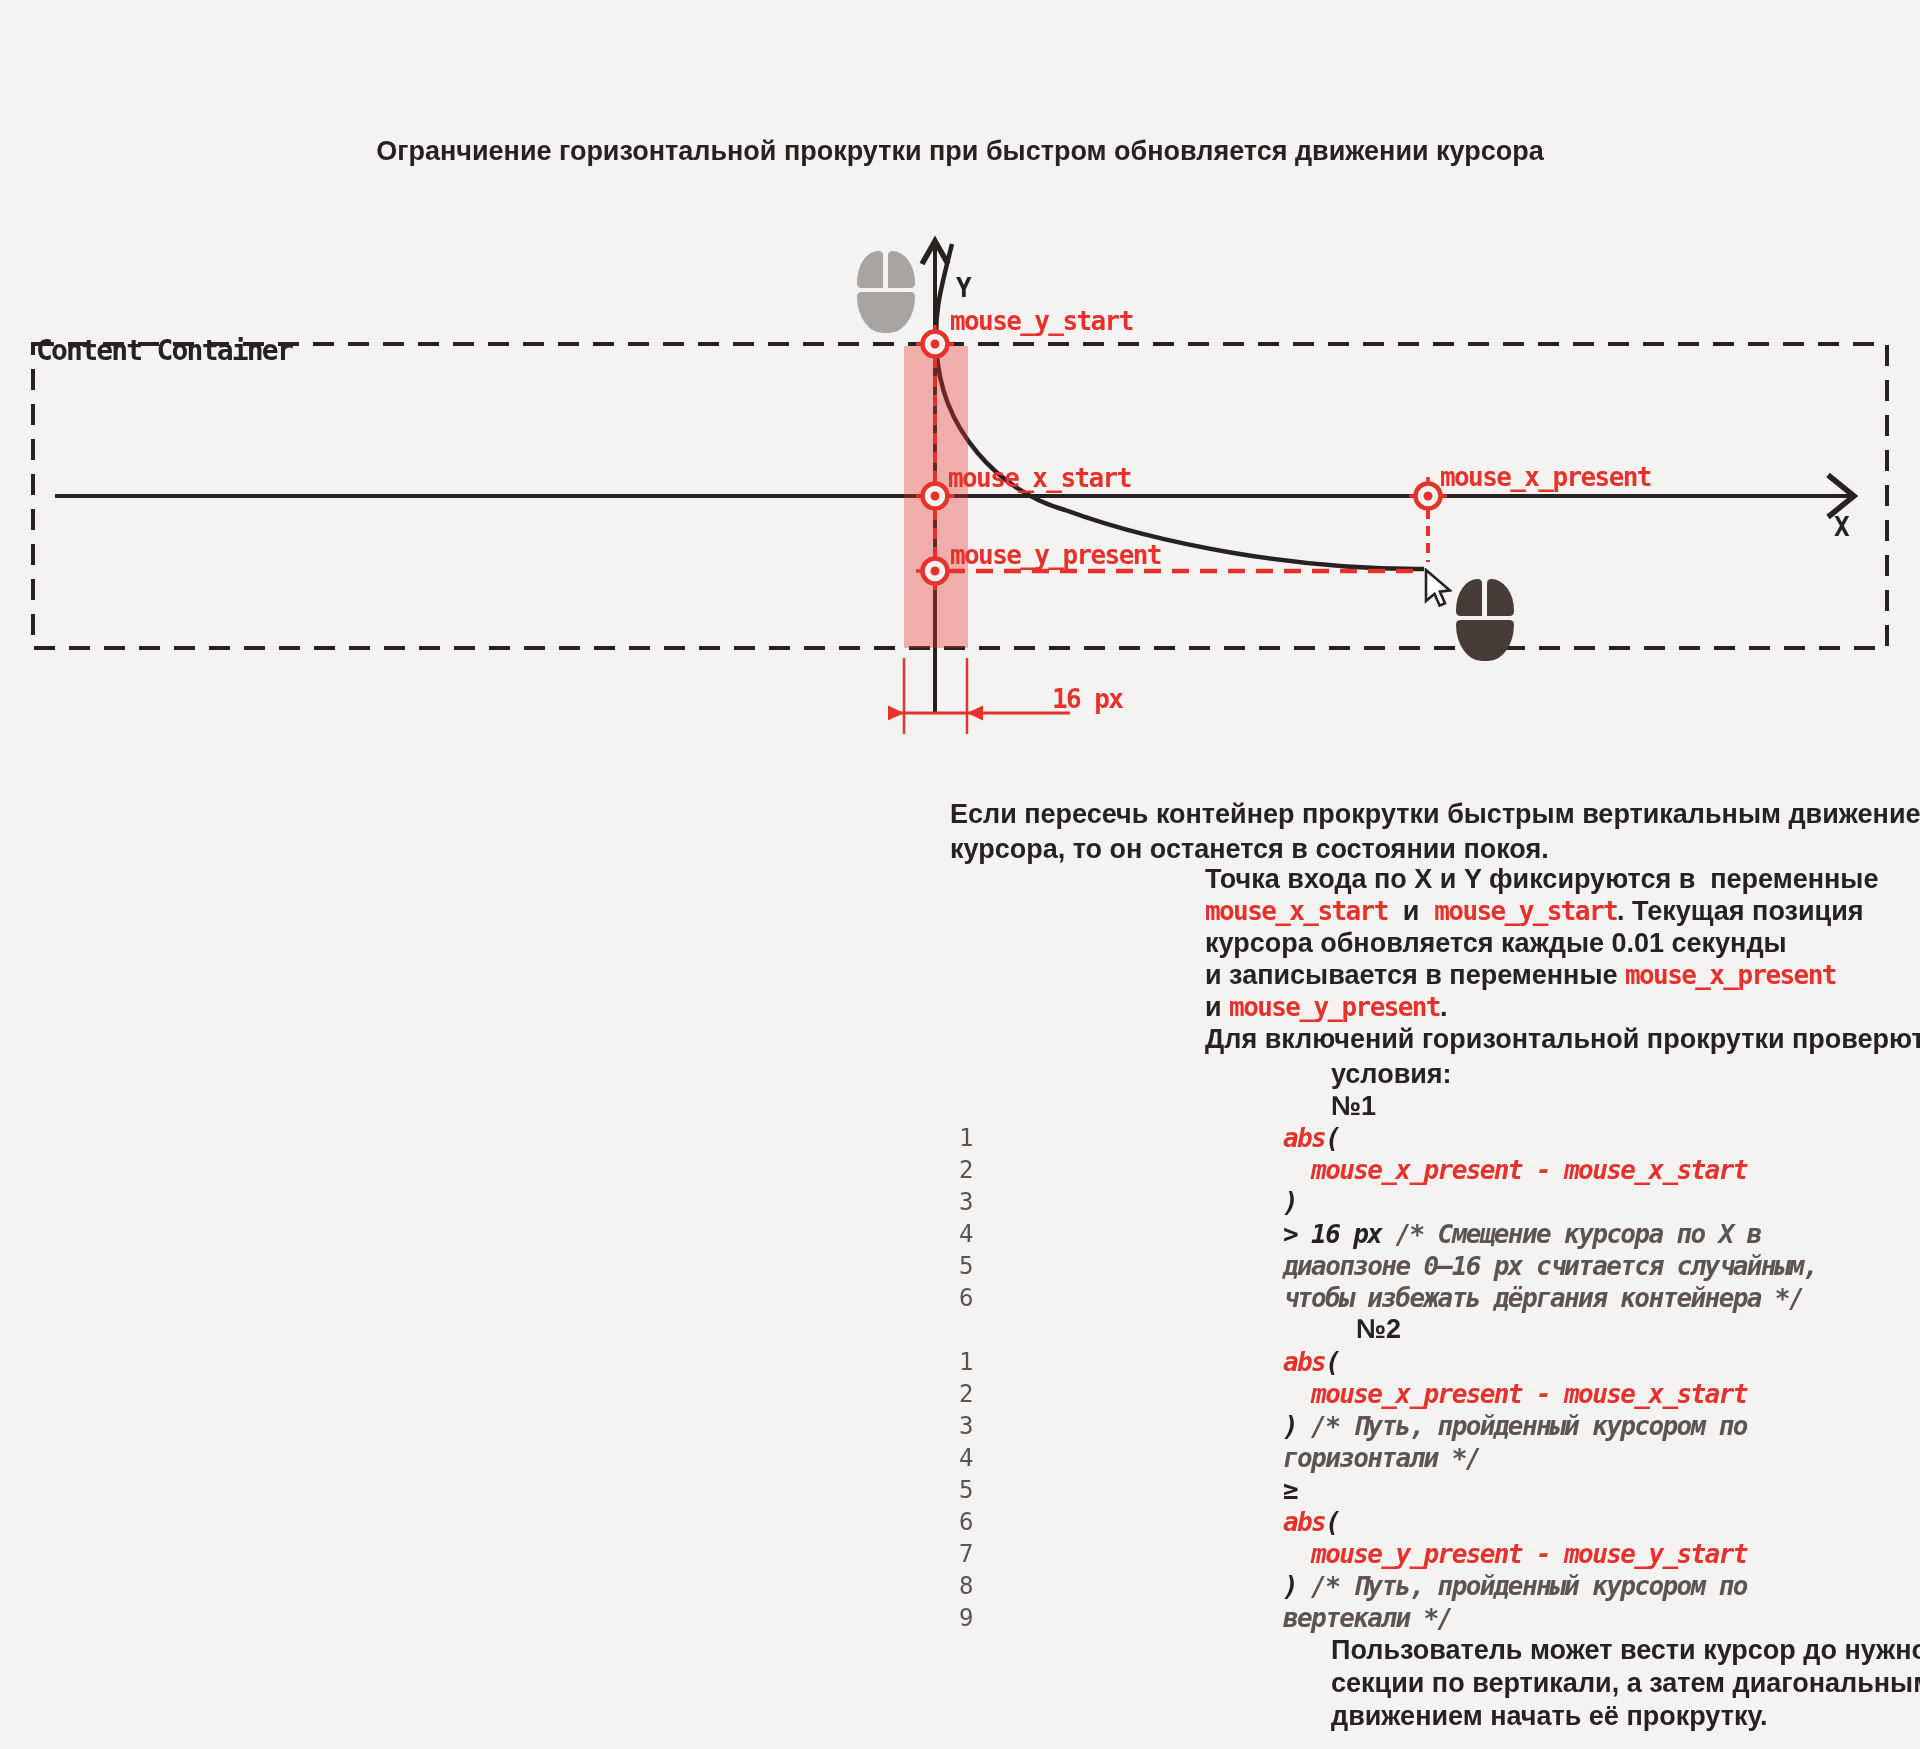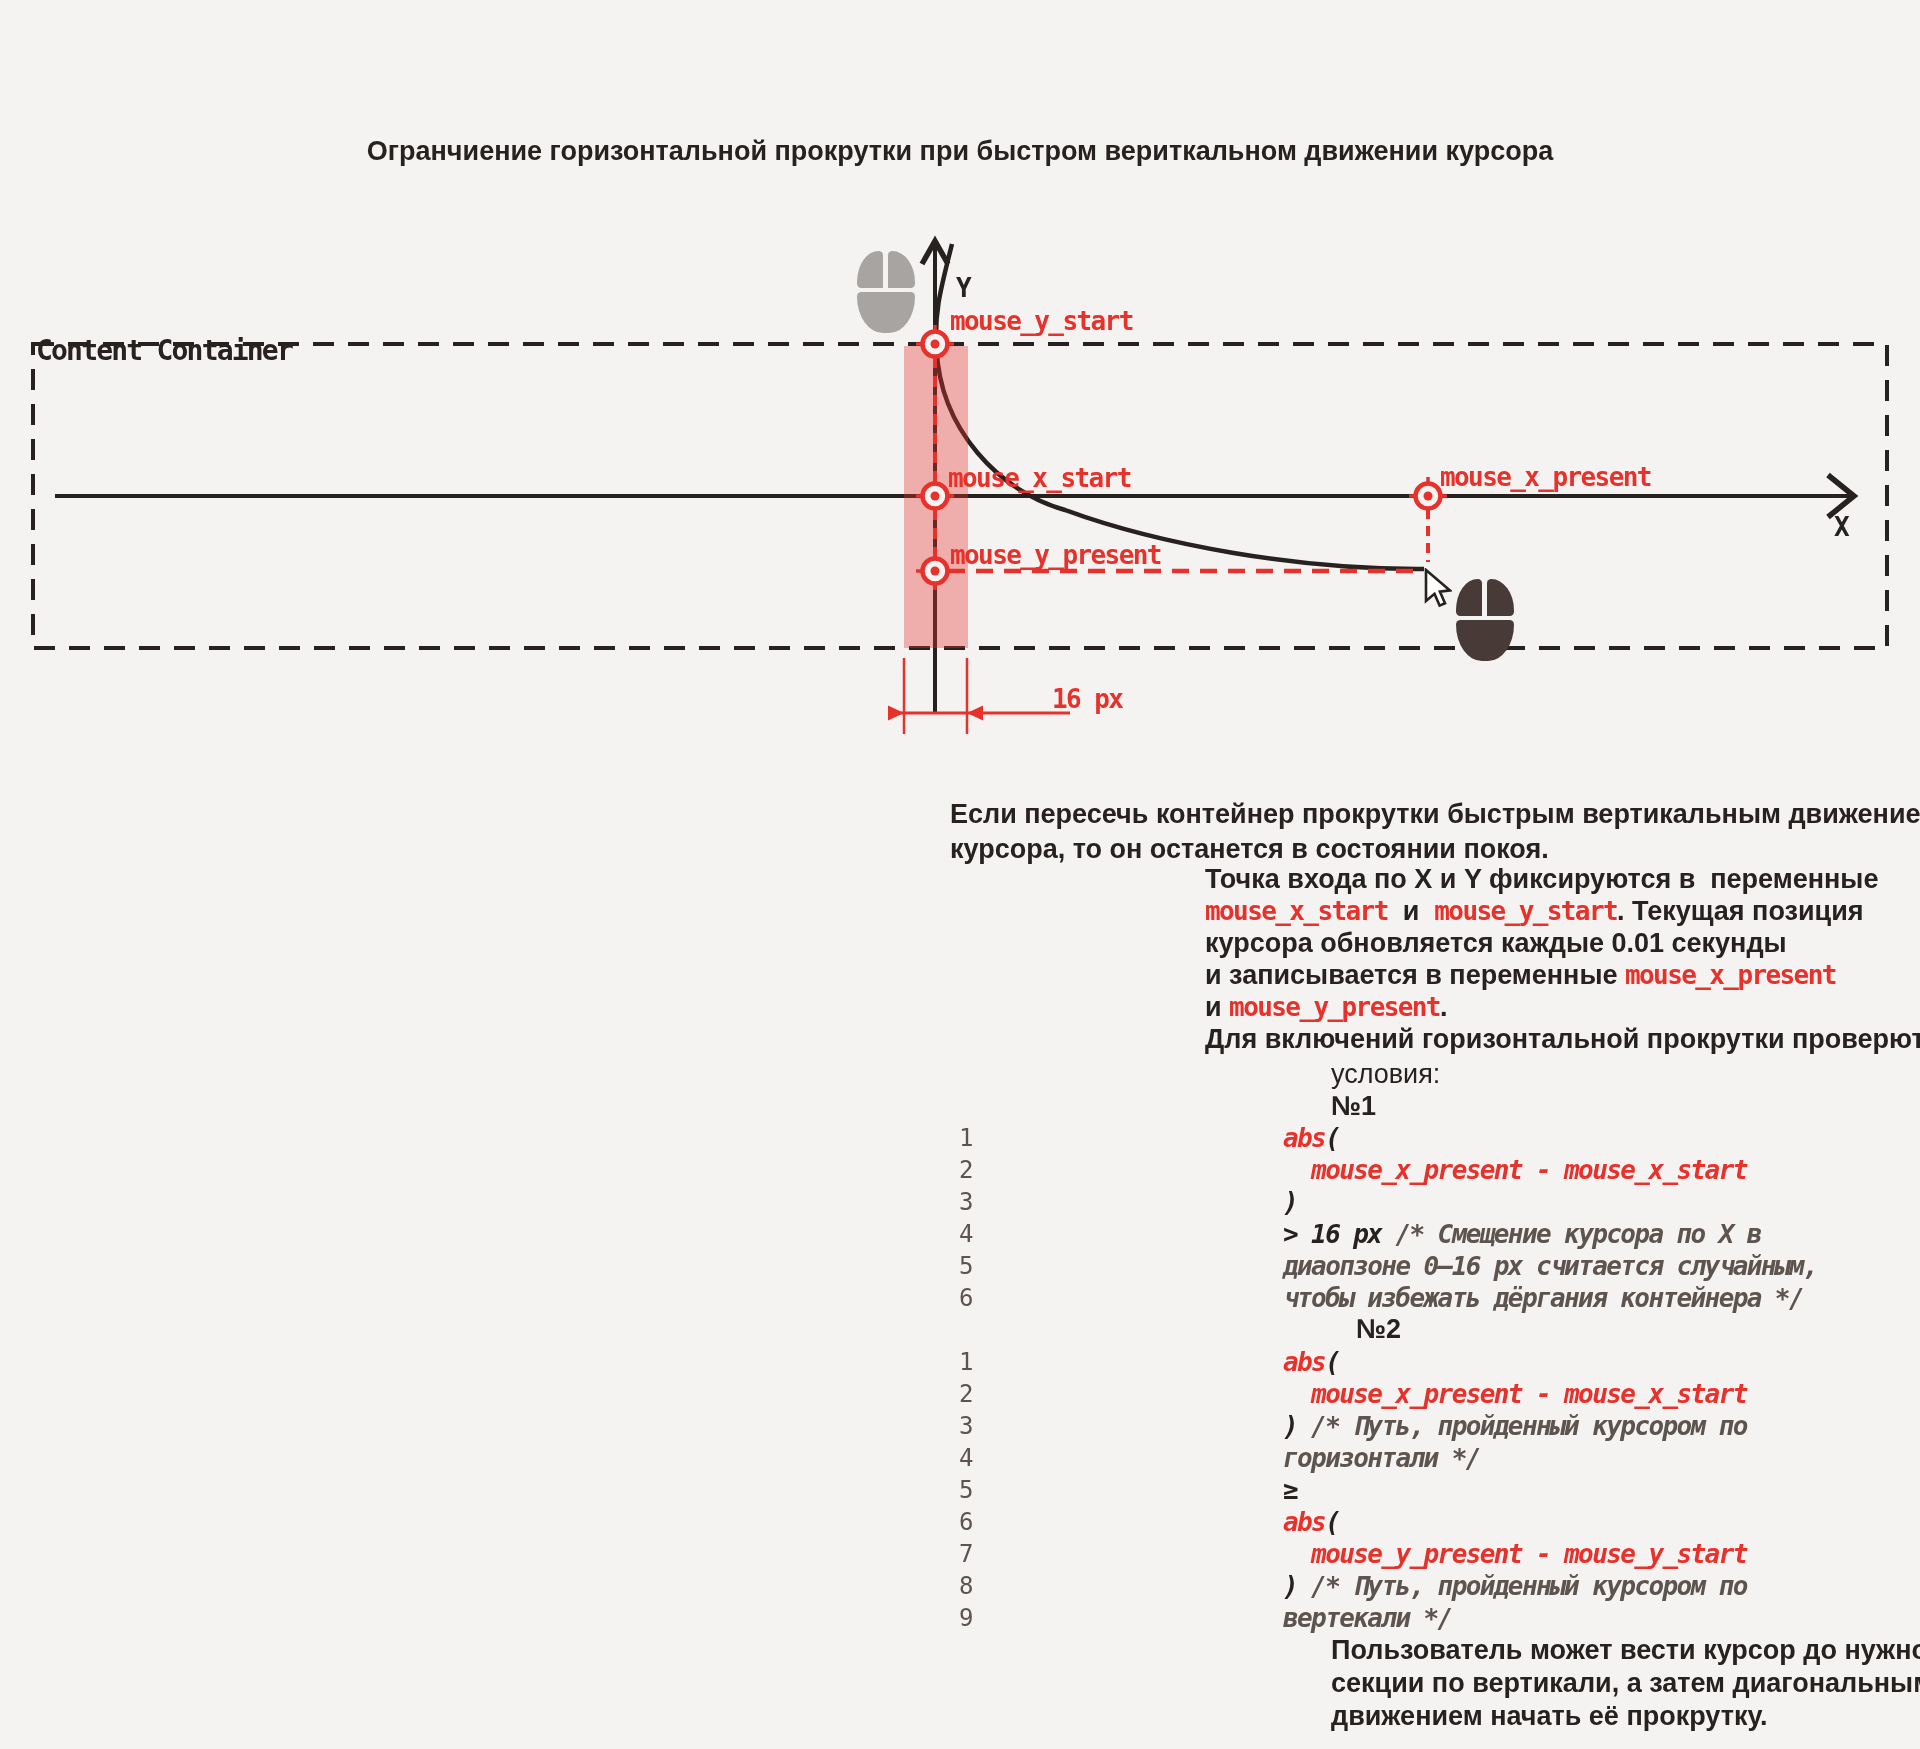--- a/index.html
+++ b/index.html
@@ -21,21 +21,21 @@
   .lab-x-start{left:948px;top:463px;}
   .lab-y-present{left:950px;top:540px;}
   .lab-x-present{left:1440px;top:462px;}
   .lab-x{left:1834px;top:512px;}
   .lab-y{left:956px;top:273px;}
   .dim-label{left:1052px;top:684px;}
   
   .tblock{white-space:pre;}
   .p1{left:950px;top:797px;font-size:27px;font-weight:700;line-height:35px;}
   .intro{left:1205px;top:863px;font-size:27px;font-weight:700;line-height:32px;}
-  .cond{left:1331px;top:1059px;font-size:27px;font-weight:400;}
+  .cond{left:1331px;top:1059px;font-size:27px;font-weight:700;}
   .num1{left:1331px;top:1091px;font-size:27px;font-weight:700;}
   .num2{left:1356px;top:1314px;font-size:27px;font-weight:700;}
   .p3{left:1331px;top:1634px;font-size:27px;font-weight:700;line-height:33px;}
   .codeblock{display:grid;grid-template-columns:324px auto;line-height:32px;}
   .codeblock.c1{left:959px;top:1122px;}
   .codeblock.c2{left:959px;top:1346px;}
   .cnum{font-family:"DejaVu Sans Mono",monospace;font-weight:400;font-size:24px;
         color:var(--comment);}
   .cline{font-family:"DejaVu Sans Mono",monospace;font-weight:700;font-size:26px;
         letter-spacing:-1.6px;white-space:pre;font-style:italic;}
@@ -56,21 +56,21 @@
     border-radius:26px 5px 0 5px / 37px 5px 0 5px;}
   .mouse .br{position:absolute;right:0;top:0;width:27px;height:37px;background:var(--mc);
     border-radius:5px 27px 5px 0 / 5px 37px 5px 0;}
   .mouse .bb{position:absolute;left:0;bottom:0;width:58px;height:41px;background:var(--mc);
     border-radius:5px 5px 29px 29px / 5px 5px 41px 41px;}
   .cursor{left:1424px;top:568px;}
 </style>
 </head>
 <body>
 
-<div class="abs title">Огранчиение горизонтальной прокрутки при быстром вериткальном движении курсора</div>
+<div class="abs title">Огранчиение горизонтальной прокрутки при быстром обновляется движении курсора</div>
 
 <div class="abs mono cc-label">Content Container</div>
 
 <svg class="abs" style="left:0;top:0" width="1920" height="1749" viewBox="0 0 1920 1749">
 
   <rect x="33" y="344" width="1854" height="304" class="fl-none sk-ink" stroke-width="4" stroke-dasharray="21 14"></rect>
 
   <line x1="55" y1="496" x2="1850" y2="496" class="sk-ink" stroke-width="4"></line>
   <polyline points="1828,475 1854,496 1828,517" class="fl-none sk-ink" stroke-width="5.5"></polyline>
 

